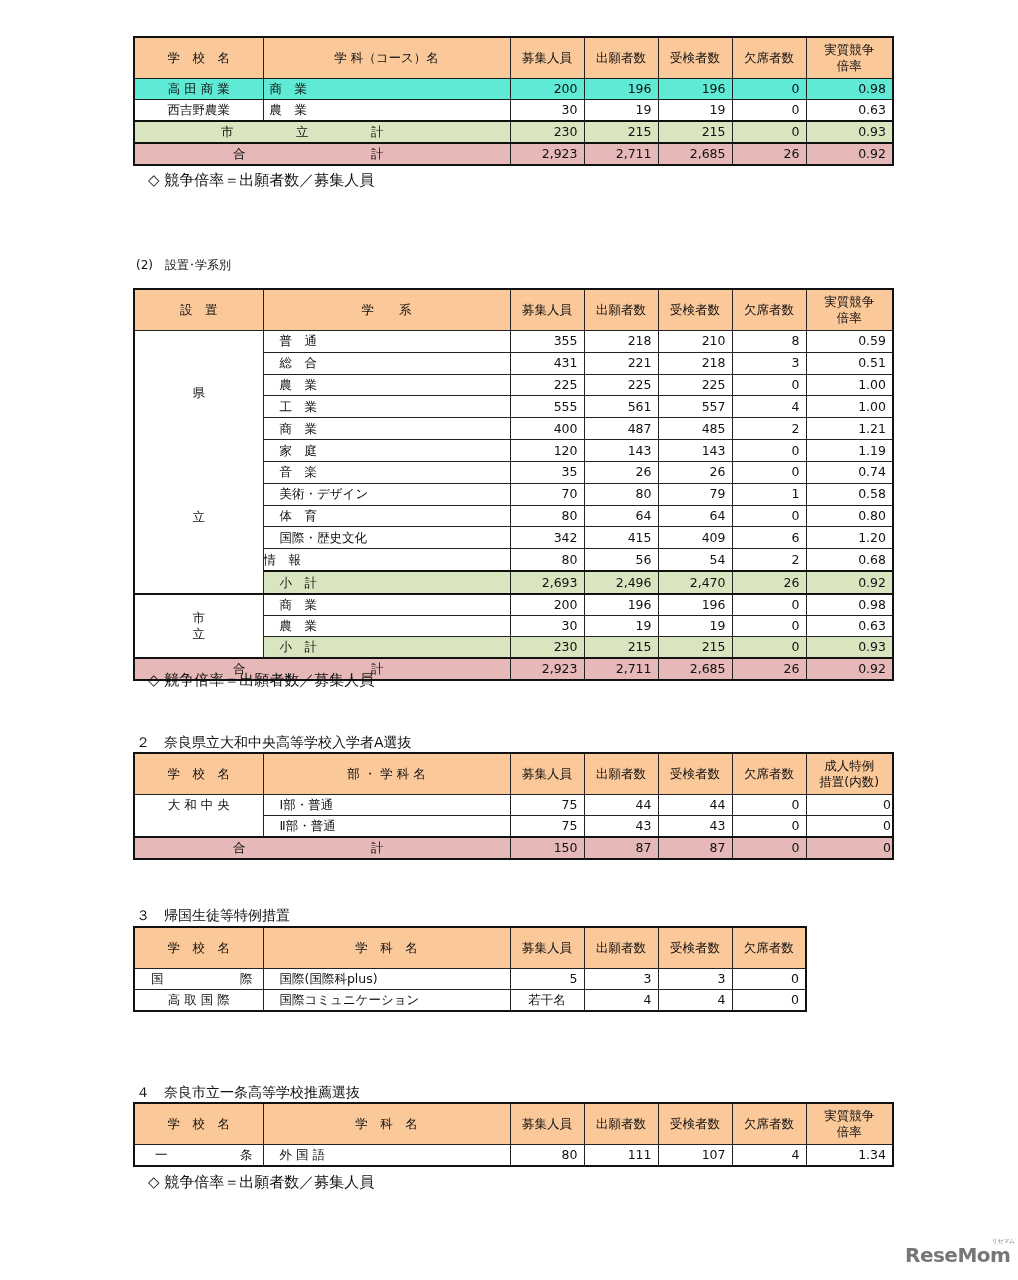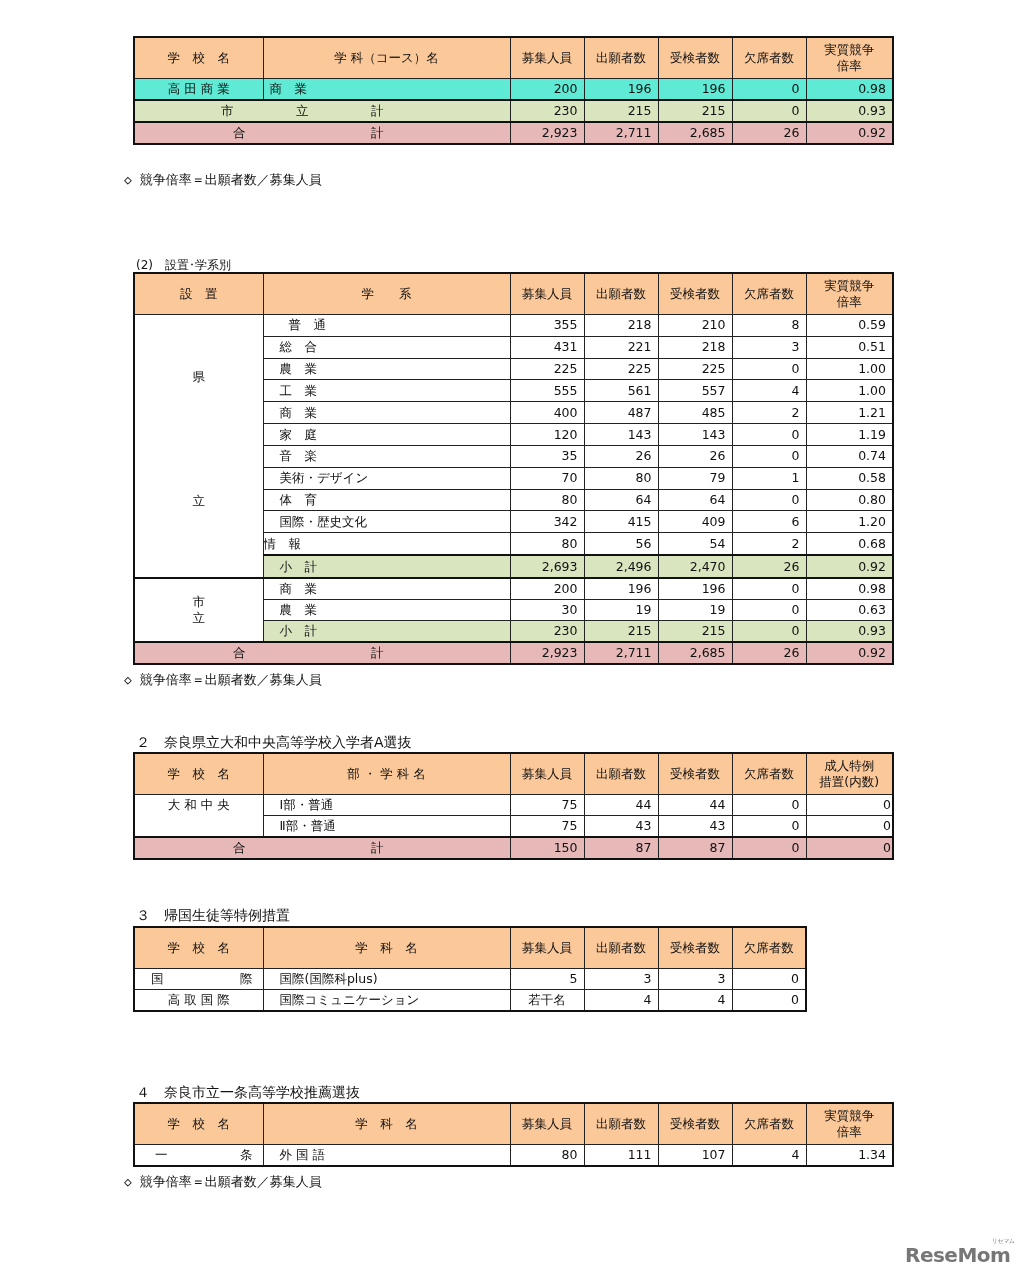--- a/index.html
+++ b/index.html
@@ -11,21 +11,21 @@
   th { background:#fbc89a; font-weight:normal; text-align:center; height:40px; line-height:16px; padding:0 4px; }
   table.outer { border:2.5px solid #111; }
   .num { text-align:right; }
   .c { text-align:center; }
   .blue td { background:#5eead4; }
   .green td { background:#d9e5bf; }
   .pink td { background:#e6b8b8; }
   .thickt td { border-top:2.5px solid #111; }
   .heading { position:absolute; left:136px; font-size:14px; }
   .sub { position:absolute; left:136px; font-size:12px; }
-  .note { position:absolute; left:124px; font-size:13px;font-family:Liberation Mono, monospace; }
+  .note { position:absolute; left:148px; font-size:15px; }
   .sp2 { letter-spacing:0.35em; }
   .wm { position:absolute; left:905px; top:1243px; font-size:20px; font-weight:bold; color:#777; font-family:"DejaVu Sans",sans-serif; letter-spacing:-0.5px; }
   .wm small { position:absolute; right:-4px; top:-6px; font-size:6px; font-weight:normal; }
 </style>
 </head>
 <body>
 
 <div class="blk" style="top:36px;">
 <table class="outer" style="width:759px;">
   <colgroup>
@@ -49,20 +49,29 @@
   </tr>
   <tr class="blue">
     <td class="c">高 田 商 業</td>
     <td>商　業</td>
     <td class="num">200</td>
     <td class="num">196</td>
     <td class="num">196</td>
     <td class="num">0</td>
     <td class="num">0.98</td>
   </tr>
+  <tr>
+    <td class="c">西吉野農業</td>
+    <td>農　業</td>
+    <td class="num">30</td>
+    <td class="num">19</td>
+    <td class="num">19</td>
+    <td class="num">0</td>
+    <td class="num">0.63</td>
+  </tr>
   <tr class="green thickt">
     <td colspan="2">
             <div style="display:flex;justify-content:space-between;padding:0 120px 0 80px;">
               <span>市</span>
               <span>立</span>
               <span>計</span>
             </div>
           </td>
     <td class="num">230</td>
     <td class="num">215</td>
@@ -82,21 +91,21 @@
     <td class="num">2,685</td>
     <td class="num">26</td>
     <td class="num">0.92</td>
   </tr>
 </tbody>
     </table>
 </div>
 <div class="note" style="top:171px;">◇ 競争倍率＝出願者数／募集人員</div>
 
 <div class="sub" style="top:257px;">(2)　設置･学系別</div>
-<div class="blk" style="top:272px;">
+<div class="blk" style="top:288px;">
 <table class="outer" style="width:759px;">
   <colgroup>
         <col style="width:129px">
         <col style="width:247px">
         <col style="width:74px">
         <col style="width:74px">
         <col style="width:74px">
         <col style="width:74px">
         <col style="width:87px">
       </colgroup>
@@ -110,21 +119,21 @@
     <th>欠席者数</th>
     <th><span>実質競争</span><br><span>倍率</span></th>
   </tr>
   <tr>
     <td rowspan="12" class="c" style="vertical-align:top;padding:0;background:#fff;">
       <div style="position:relative;height:262px;">
         <span style="position:absolute;left:0;right:0;top:52px;">県</span>
         <span style="position:absolute;left:0;right:0;top:176px;">立</span>
       </div>
     </td>
-    <td style="padding-left:25px">普　通</td>
+    <td style="padding-left:16px">普　通</td>
     <td class="num">355</td>
     <td class="num">218</td>
     <td class="num">210</td>
     <td class="num">8</td>
     <td class="num">0.59</td>
   </tr>
   <tr>
           <td style="padding-left:16px">総　合</td>
           <td class="num">431</td>
           <td class="num">221</td>

